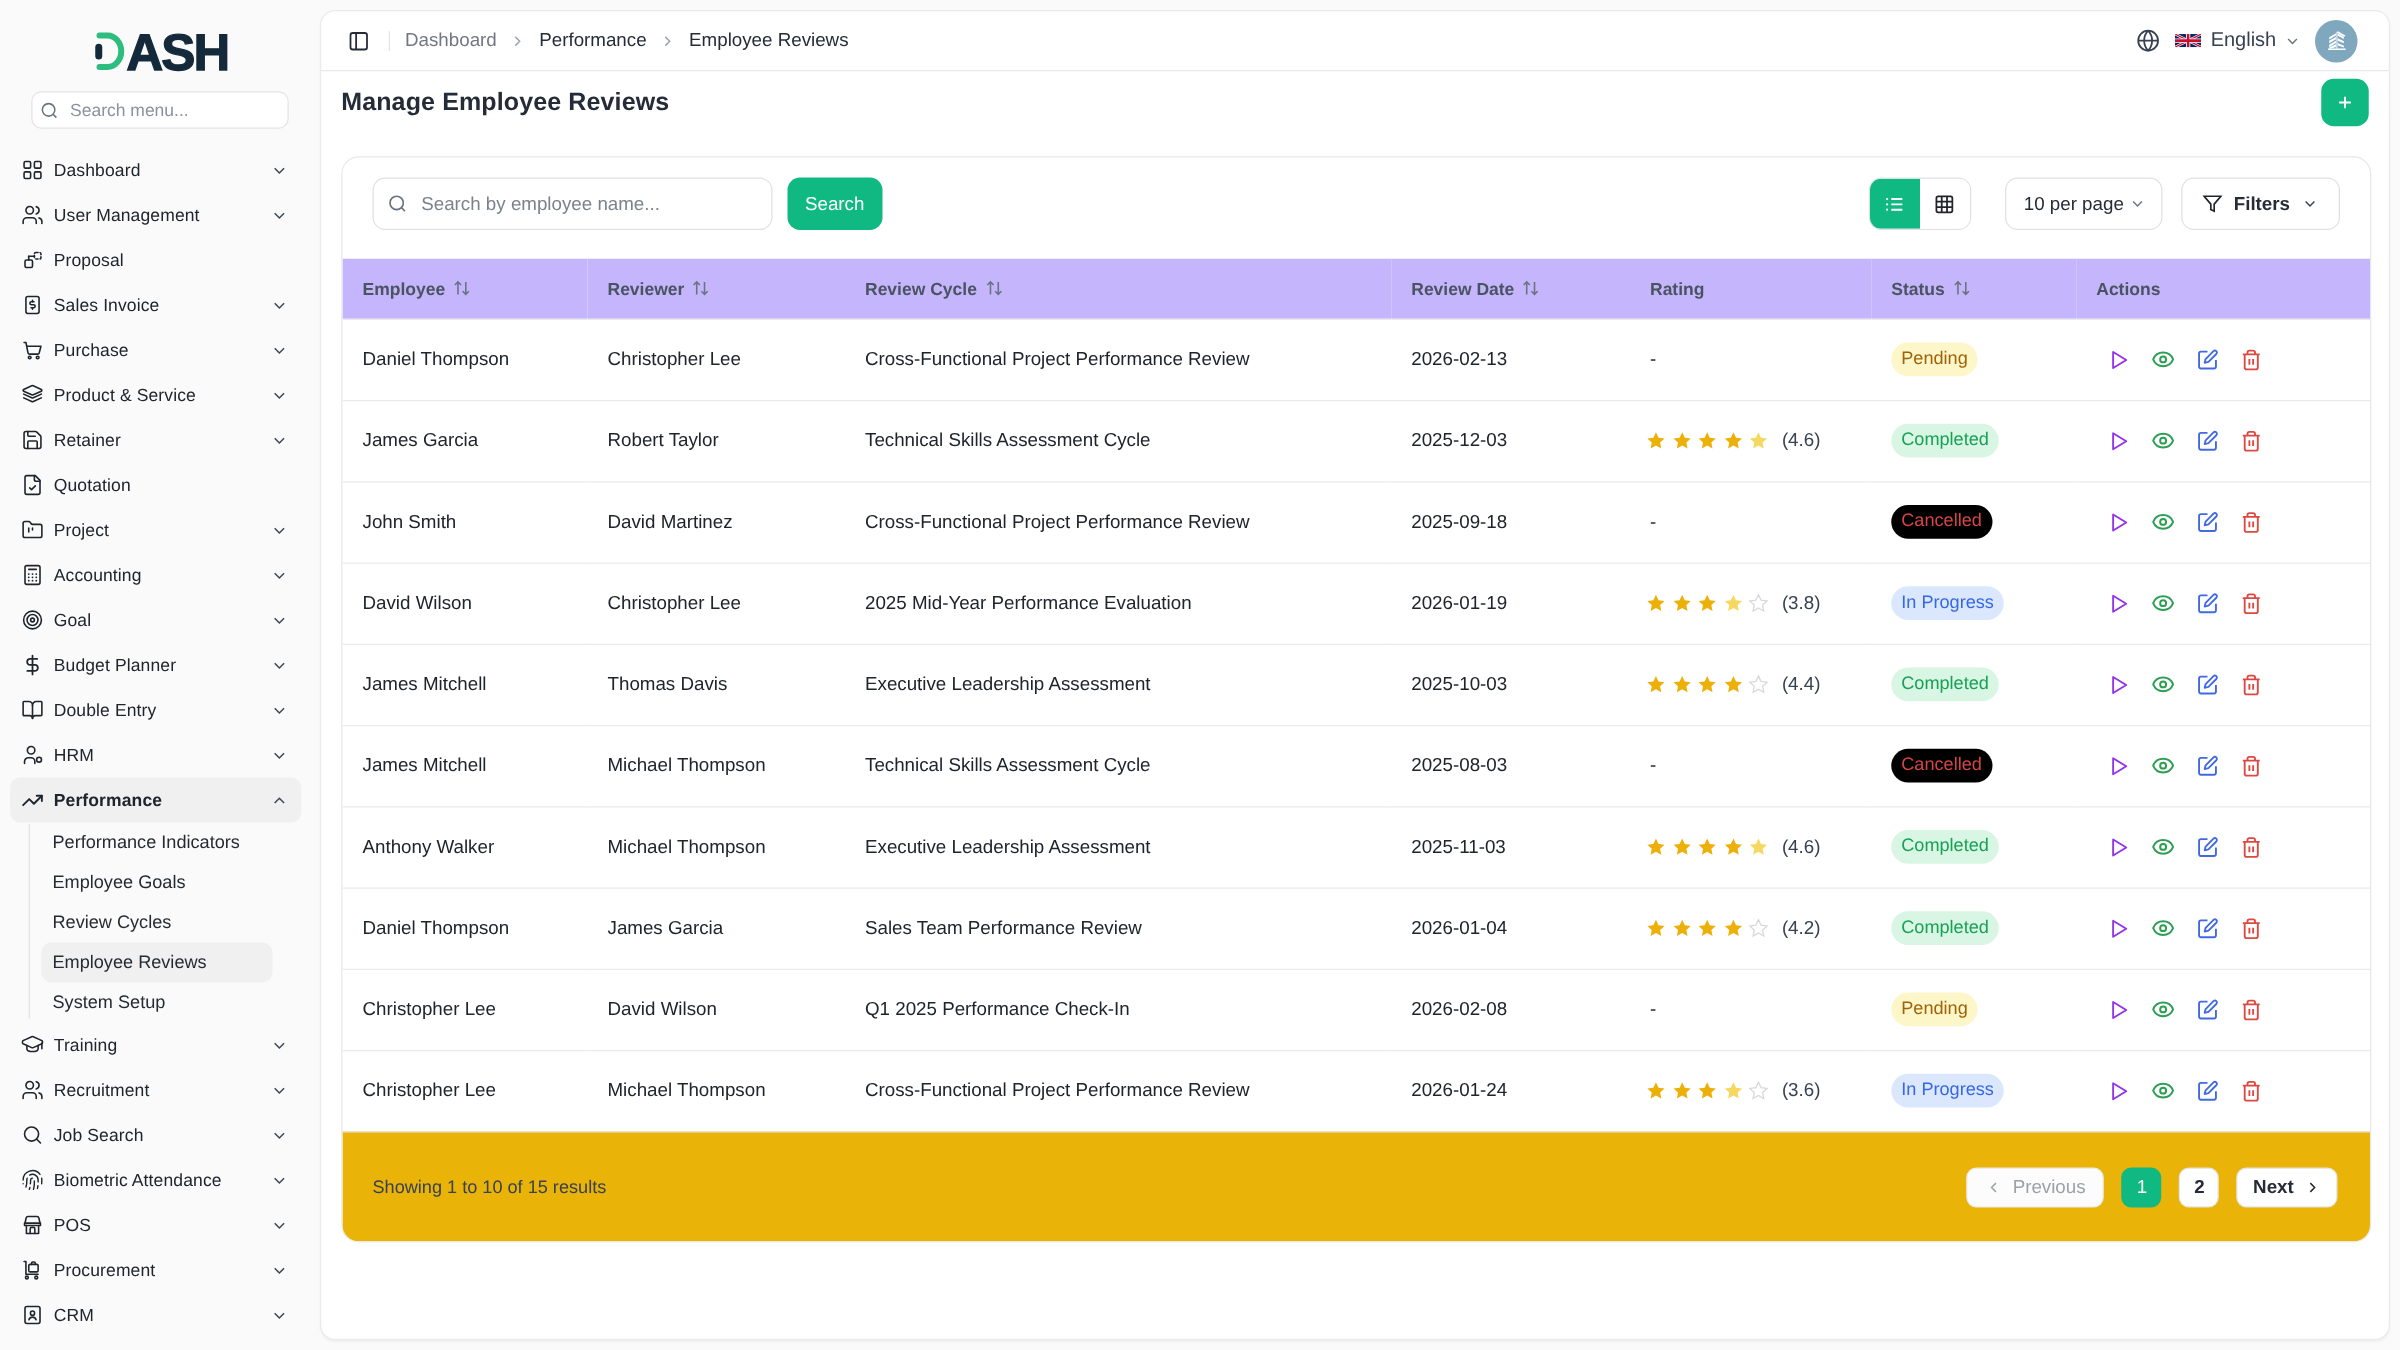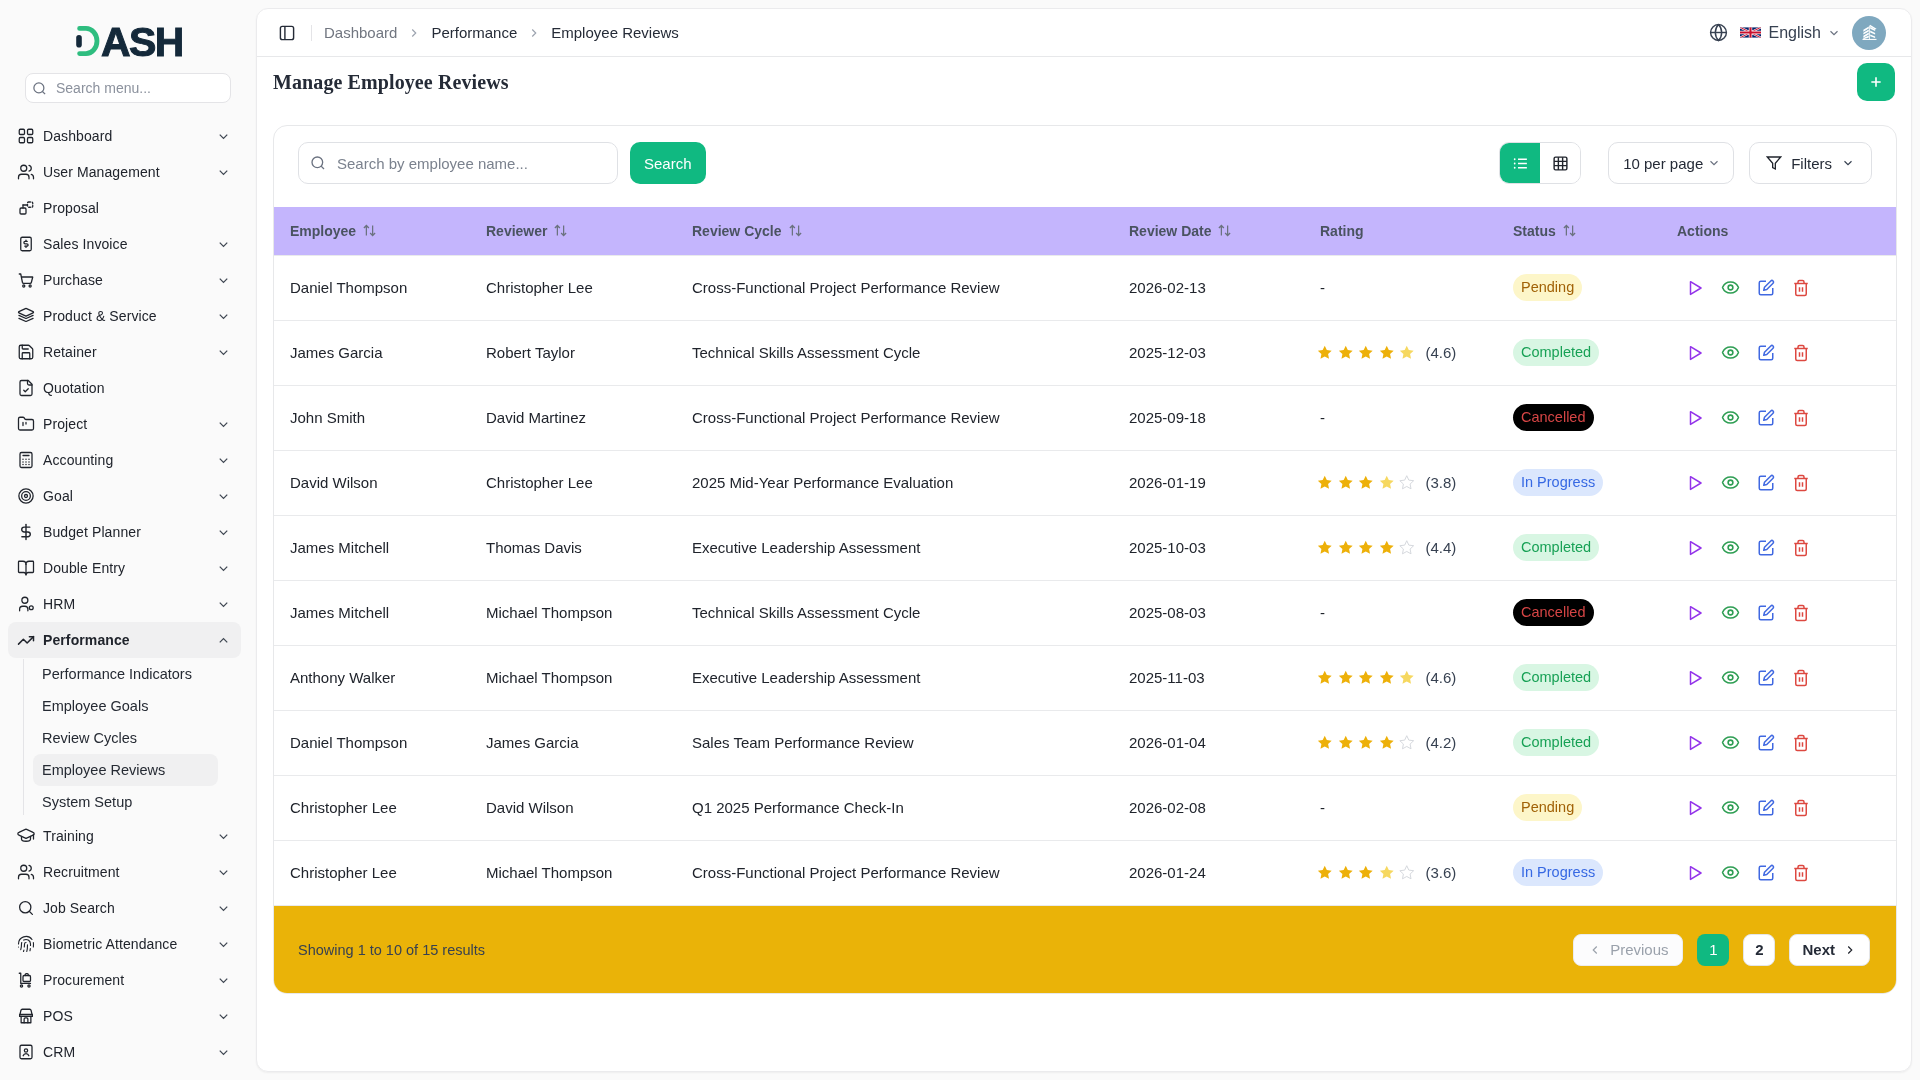--- a/index.html
+++ b/index.html
@@ -34,39 +34,39 @@
 .tb-sep { width:1px; height:16px; background:#e4e4e7; margin:0 12px 0 10px; }
 .crumbs { display:flex; align-items:center; gap:10px; font-size:15px; }
 .crumbs .link { color:#717680; }
 .crumbs .sep { color:#9ca3af; display:flex; }
 .crumbs .cur { color:#252b37; }
 .tb-right { margin-left:auto; display:flex; align-items:center; margin-right:9px; }
 .tb-right .eng { font-size:16px; color:#374151; margin:0 6px 0 8px; }
 .avatar { width:34px; height:34px; border-radius:50%; background:#7fa8bf; margin-left:11px; display:flex; align-items:center; justify-content:center; }
 
 
-.head-row { display:flex; align-items:center; padding:6px 16px 24px 16px;font-family:Liberation Serif, serif; }
+.head-row { display:flex; align-items:center; padding:6px 16px 24px 16px; }
 .head-row h1 { font-size:20px; font-weight:700; color:#252b37; letter-spacing:.1px; }
 .add-btn { margin-left:auto; width:38px; height:38px; background:#10b981; border-radius:10px; display:flex; align-items:center; justify-content:center; }
 
 
 .card { margin:0 16px; width:1624px; border:1px solid #e7e8ea; border-radius:14px; background:#fff; overflow:hidden; }
 .card-tools { display:flex; align-items:center; padding:16px 24px 23px; }
 .srch { position:relative; }
 .srch input { width:320px; height:42px; border:1px solid #dfe1e5; border-radius:10px; padding:0 12px 0 38px; font:15px "Liberation Sans",sans-serif; color:#374151; outline:none; }
 .srch input::placeholder { color:#7b828e; }
 .srch svg { position:absolute; left:12px; top:13px; }
 .btn-search { margin-left:12px; height:42px; padding:0 14px; background:#10b981; color:#fff; border:none; border-radius:10px; font:15px "Liberation Sans",sans-serif; font-weight:400; }
 .tools-right { margin-left:auto; display:flex; align-items:center; }
 .vtoggle { display:flex; border:1px solid #dfe1e5; border-radius:10px; overflow:hidden; }
 .vt-seg { width:40px; height:40px; display:flex; align-items:center; justify-content:center; background:#fff; }
 .vt-seg.on { background:#10b981; }
 .pp { margin-left:27px; width:126px; height:42px; border:1px solid #dfe1e5; border-radius:10px; display:flex; align-items:center; padding:0 12px 0 14px; font-size:15px; color:#252b37; }
 .pp .cv { margin-left:auto; display:flex; }
-.btn-filters { margin-left:15px; height:42px; border:1px solid #dfe1e5; border-radius:10px; background:#fff; display:flex; align-items:center; padding:0 16px; font-size:15px; font-weight:400; color:#252b37; }
+.btn-filters { margin-left:15px; height:42px; border:1px solid #dfe1e5; border-radius:10px; background:#fff; display:flex; align-items:center; padding:0 16px; font-size:15px; font-weight:700; color:#252b37; }
 
 table { border-collapse:collapse; table-layout:fixed; width:1622px; }
 col.c1{width:196px} col.c2{width:206px} col.c3{width:437px} col.c4{width:191px} col.c5{width:193px} col.c6{width:164px} col.c7{width:235px}
 thead th { background:#c4b5fd; height:48px; text-align:left; padding:0 0 0 16px; font-size:14px; color:#4a5361; font-weight:700; }
 thead th .thw { display:flex; align-items:center; gap:6px; }
 tbody td { height:65px; border-top:1px solid #e9eaec; padding:0 0 0 16px; font-size:15px; color:#20242c; }
 .pill { display:inline-block; padding:5px 8px 6px; border-radius:999px; font-size:14.5px; }
 .pill.pending { background:#fdf6c9; color:#a16207; }
 .pill.completed { background:#d8f6e3; color:#17a155; }
 .pill.cancelled { background:#000000; color:#d64545; }
@@ -388,44 +388,44 @@
         <span class="lbl">Biometric Attendance</span>
         <span class="chev">
           <svg width="15" height="15" viewBox="0 0 24 24" fill="none" stroke="#3f4752" stroke-width="2">
             <path d="m6 9 6 6 6-6"></path>
           </svg>
         </span>
       </div>
       <div class="nav-item">
         <span class="ico">
           <svg width="18" height="18" viewBox="0 0 24 24" fill="none" stroke="#20242c" stroke-width="1.7" stroke-linecap="round" stroke-linejoin="round">
+            <path d="M4 10 5.2 4.5A2 2 0 0 1 7.1 3h9.8a2 2 0 0 1 1.9 1.5L20 10"></path>
+            <path d="M3.5 10h17v2.5h-17z"></path>
+            <path d="M5.5 12.5V21h13v-8.5"></path>
+            <path d="M9.5 21v-5a1.5 1.5 0 0 1 1.5-1.5h2a1.5 1.5 0 0 1 1.5 1.5v5"></path>
+          </svg>
+        </span>
+        <span class="lbl">POS</span>
+        <span class="chev">
+          <svg width="15" height="15" viewBox="0 0 24 24" fill="none" stroke="#3f4752" stroke-width="2">
+            <path d="m6 9 6 6 6-6"></path>
+          </svg>
+        </span>
+      </div>
+      <div class="nav-item">
+        <span class="ico">
+          <svg width="18" height="18" viewBox="0 0 24 24" fill="none" stroke="#20242c" stroke-width="1.7" stroke-linecap="round" stroke-linejoin="round">
             <circle cx="6" cy="20" r="1.5"></circle>
             <circle cx="16" cy="20" r="1.5"></circle>
             <path d="M3 3h2v13.5h13"></path>
             <rect x="8" y="6" width="10" height="8" rx="1.5"></rect>
             <path d="M11 6V4.8A1.3 1.3 0 0 1 12.3 3.5h1.4A1.3 1.3 0 0 1 15 4.8V6"></path>
           </svg>
         </span>
         <span class="lbl">Procurement</span>
-        <span class="chev">
-          <svg width="15" height="15" viewBox="0 0 24 24" fill="none" stroke="#3f4752" stroke-width="2">
-            <path d="m6 9 6 6 6-6"></path>
-          </svg>
-        </span>
-      </div>
-      <div class="nav-item">
-        <span class="ico">
-          <svg width="18" height="18" viewBox="0 0 24 24" fill="none" stroke="#20242c" stroke-width="1.7" stroke-linecap="round" stroke-linejoin="round">
-            <path d="M4 10 5.2 4.5A2 2 0 0 1 7.1 3h9.8a2 2 0 0 1 1.9 1.5L20 10"></path>
-            <path d="M3.5 10h17v2.5h-17z"></path>
-            <path d="M5.5 12.5V21h13v-8.5"></path>
-            <path d="M9.5 21v-5a1.5 1.5 0 0 1 1.5-1.5h2a1.5 1.5 0 0 1 1.5 1.5v5"></path>
-          </svg>
-        </span>
-        <span class="lbl">POS</span>
         <span class="chev">
           <svg width="15" height="15" viewBox="0 0 24 24" fill="none" stroke="#3f4752" stroke-width="2">
             <path d="m6 9 6 6 6-6"></path>
           </svg>
         </span>
       </div>
       <div class="nav-item">
         <span class="ico">
           <svg width="18" height="18" viewBox="0 0 24 24" fill="none" stroke="#20242c" stroke-width="1.7" stroke-linecap="round" stroke-linejoin="round">
             <rect x="4" y="3" width="16" height="18" rx="2"></rect>

